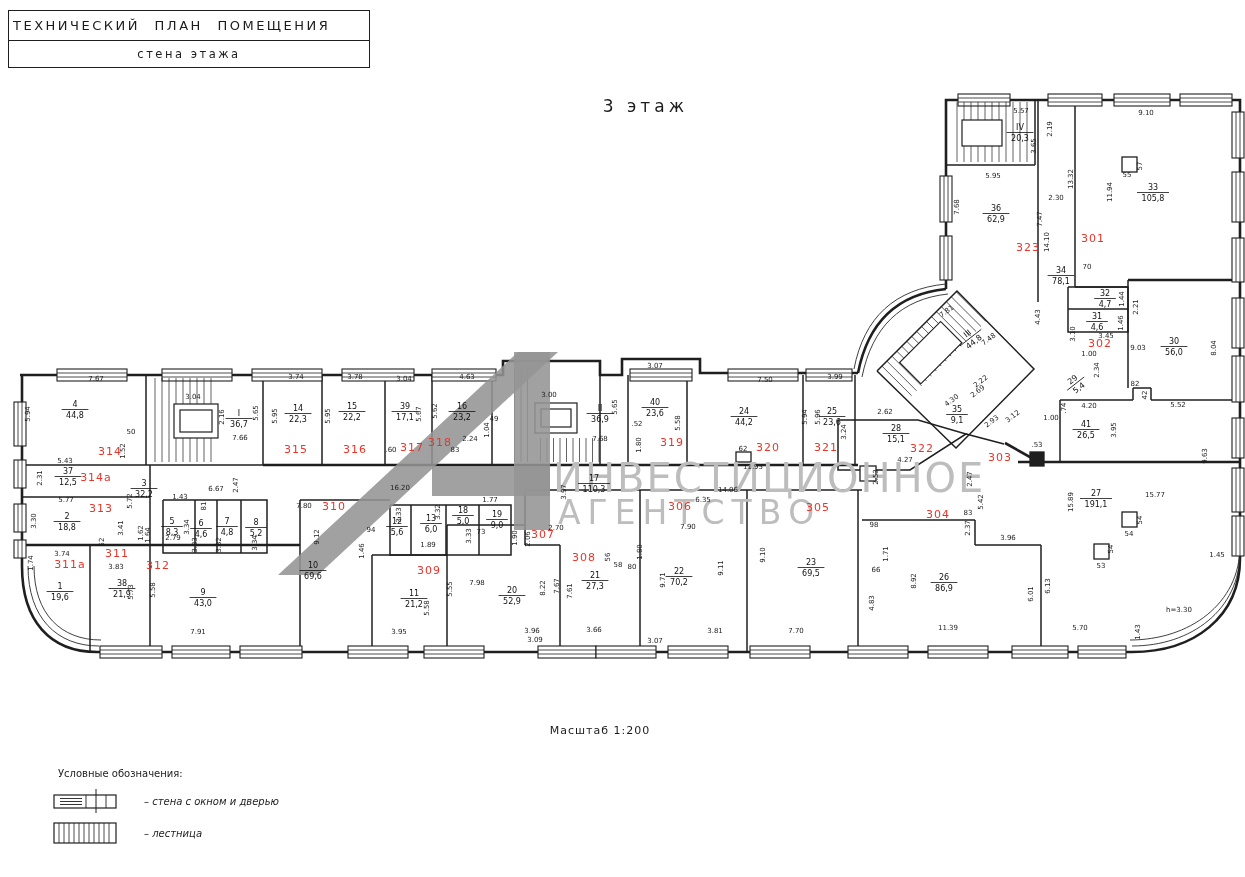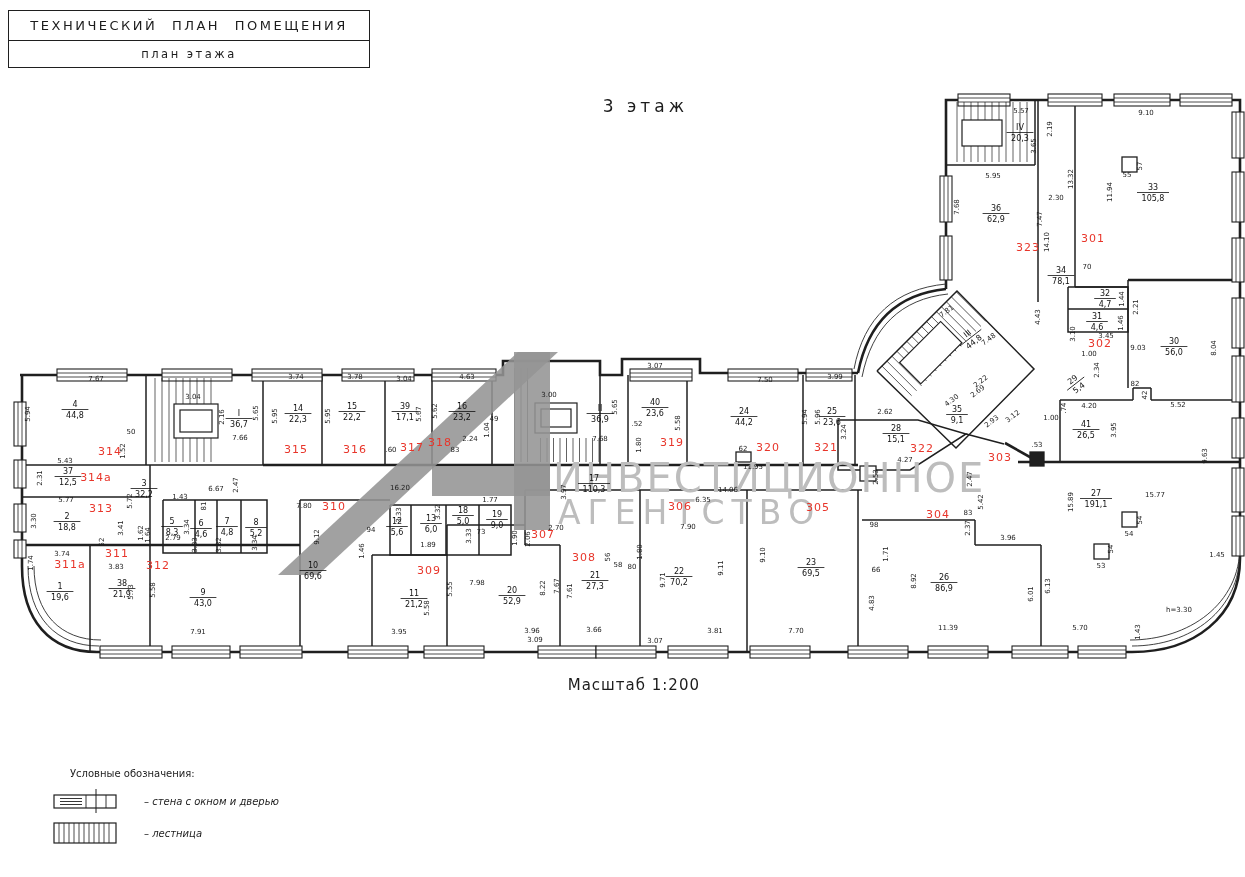--- a/index.html
+++ b/index.html
@@ -1,27 +1,27 @@
 <!DOCTYPE html>
 <html><head>
 <meta charset="utf-8">
 <style>
   html,body{margin:0;padding:0;background:#ffffff;}
   .page{position:relative;width:1245px;height:877px;background:#ffffff;overflow:hidden;
         font-family:"DejaVu Sans",sans-serif;color:#1c1c1c;}
   .title-block{position:absolute;left:8px;top:10px;width:360px;border:1.6px solid #1f1f1f;background:#fff;z-index:5;}
-  .title-row1{border-bottom:1.6px solid #1f1f1f;padding:7px 4px;text-align:center;
+  .title-row1{border-bottom:1.6px solid #1f1f1f;padding:7px 4px;text-align:left;
         font-size:13px;letter-spacing:2.5px;word-spacing:8px;}
   .title-row2{padding:6px 4px;text-align:center;font-size:11.5px;letter-spacing:2.5px;}
   .floor-title{position:absolute;left:488px;top:96px;width:200px;text-align:right;
         font-size:17px;letter-spacing:4px;z-index:5;}
-  .scale-label{position:absolute;left:500px;top:676px;width:200px;text-align:right;
-        font-size:15px;letter-spacing:1px;z-index:5;}
+  .scale-label{position:absolute;left:500px;top:724px;width:200px;text-align:center;
+        font-size:11px;letter-spacing:1px;z-index:5;}
   .legend{position:absolute;left:52px;top:768px;z-index:5;}
-  .legend-heading{font-size:10px;margin-left:18px;margin-bottom:8px;}
+  .legend-heading{font-size:10px;margin-left:6px;margin-bottom:8px;}
   .legend-item{display:flex;align-items:center;margin-bottom:4px;height:28px;font-style:italic;}
   .legend-item span{font-size:10px;margin-left:14px;}
   svg#plan-svg{position:absolute;left:0;top:0;z-index:1;}
   
   .w-outer{fill:none;stroke:#1f1f1f;stroke-width:2.6;}
   .w-thick{fill:none;stroke:#1f1f1f;stroke-width:2.6;}
   .w-inner{fill:none;stroke:#1f1f1f;stroke-width:1.5;}
   .w-glass{fill:none;stroke:#2a2a2a;stroke-width:0.9;}
   .win-rect{fill:#ffffff;stroke:#1f1f1f;stroke-width:1.1;}
   .win-line{stroke:#1f1f1f;stroke-width:0.8;}
@@ -38,21 +38,21 @@
   .wm-line2{font-size:33px;letter-spacing:7px;}
   .legend-sym{display:block;}
 </style>
 </head>
 <body>
 
 <div class="page">
 
   <div class="title-block">
     <div class="title-row1">ТЕХНИЧЕСКИЙ  ПЛАН ПОМЕЩЕНИЯ</div>
-    <div class="title-row2">план этажа</div>
+    <div class="title-row2">стена этажа</div>
   </div>
 
   <div class="floor-title">3 этаж</div>
 
   <svg id="plan-svg" width="1245" height="877" viewBox="0 0 1245 877">
       <g>
         <path d="M20,375 H503 V361 H600 V375 H622 V359 H700 V373 H858" class="w-outer"></path>
         <path d="M858,373 C868,322 898,294 946,289" class="w-outer"></path>
         <path d="M946,289 V100 H1240 V558" class="w-outer"></path>
         <path d="M1240,558 C1240,617 1194,652 1132,652" class="w-outer"></path>

